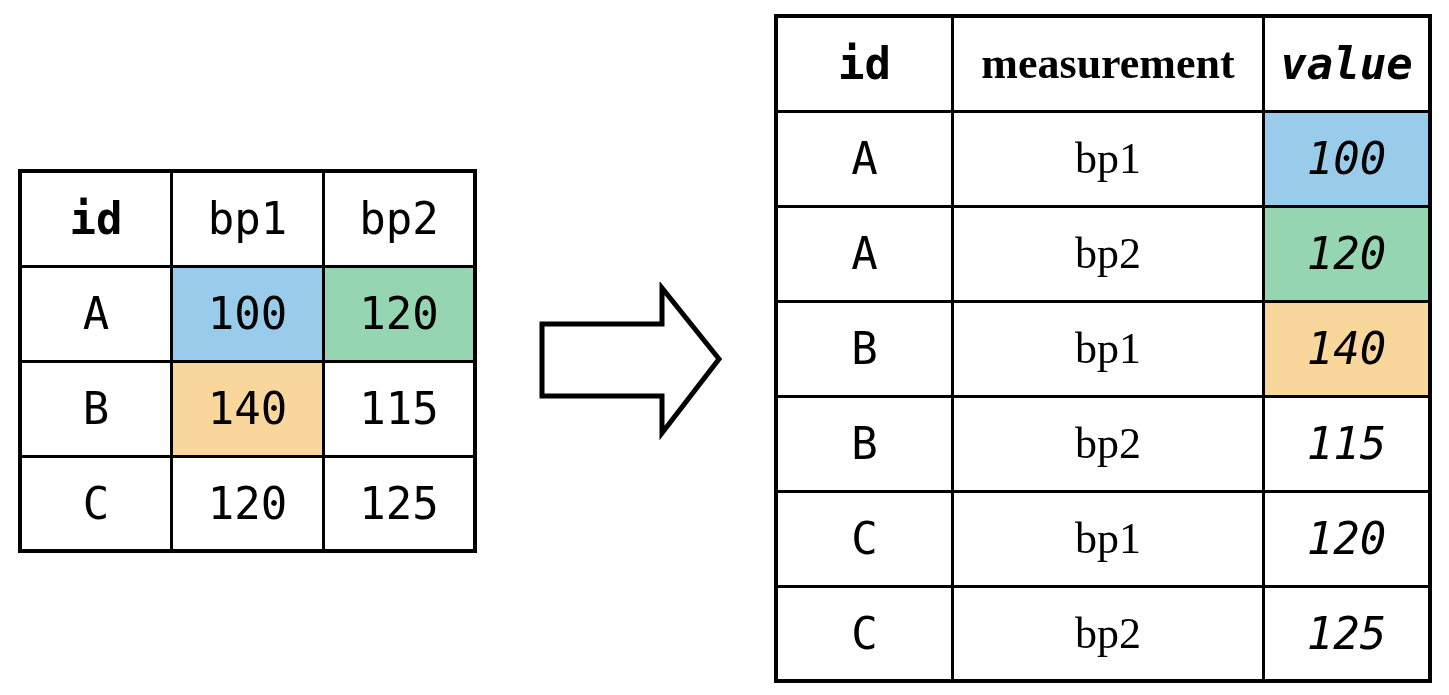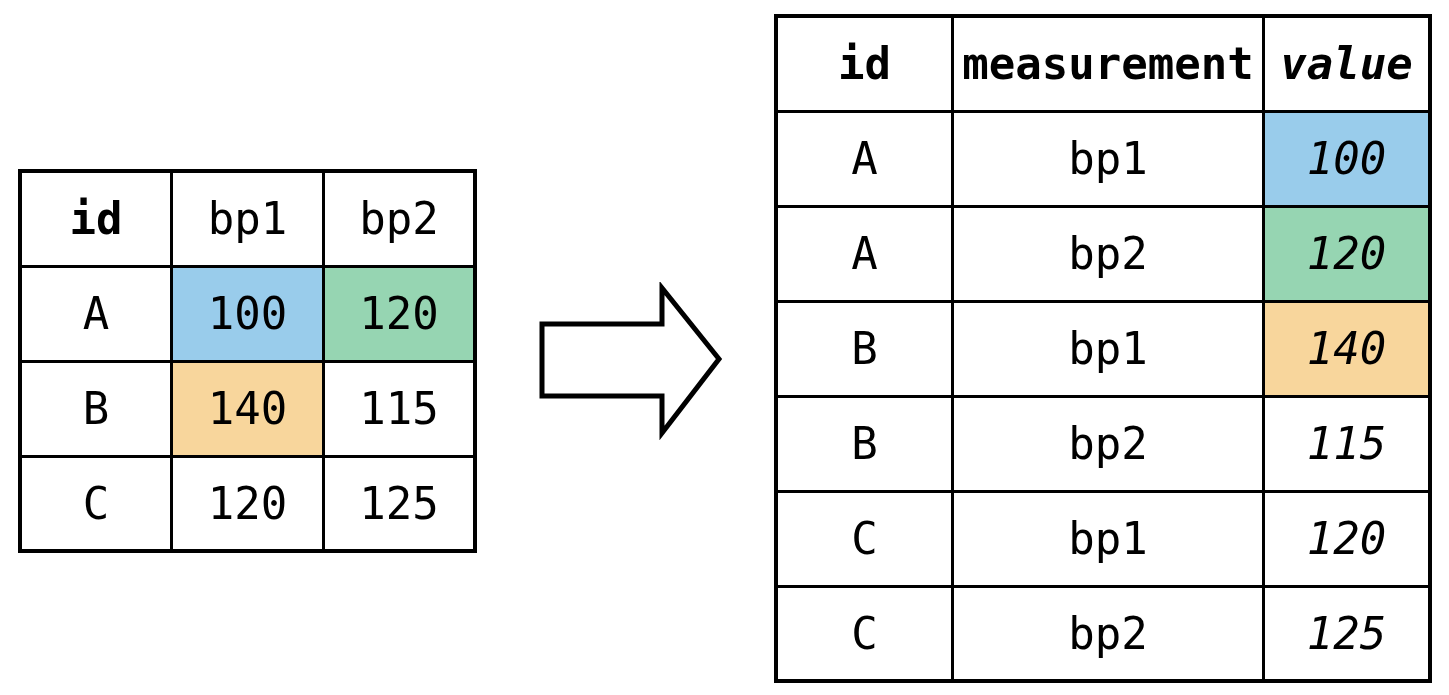--- a/index.html
+++ b/index.html
@@ -34,21 +34,21 @@
   
   #wide-table { left: 18px; top: 169px; }
   #wide-table .c0 { width: 148px; }
   #wide-table .c1 { width: 149px; }
   #wide-table .c2 { width: 148px; }
   #wide-table tr  { height: 95px; }
 
   
   #long-table { left: 774px; top: 14px; }
   #long-table .c0 { width: 173px; }
-  #long-table .c1 { width: 308px; }
+  #long-table .c1 { width: 308px; font-family: Liberation Serif, serif; }
   #long-table .c2 { width: 163px; font-style: italic; }
   #long-table tr  { height: 95px; }
 
   
   #arrow-wrap {
     position: absolute;
     left: 535px;
     top: 282px;
     width: 192px;
     height: 158px;

